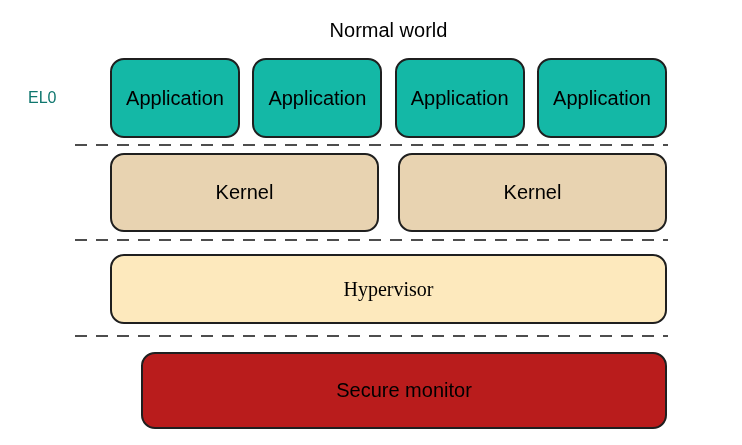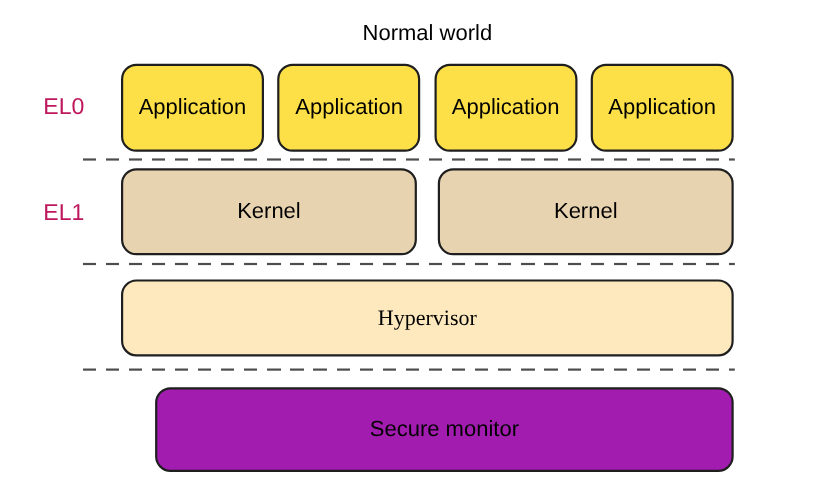--- a/index.html
+++ b/index.html
@@ -24,24 +24,23 @@
     width: 557px;
     text-align: center;
     font-size: 20px;
     line-height: 23px;
     color: #000000;
   }
   .el-label {
     position: absolute;
     left: 28px;
     width: 60px;
-    font-size: 21px;
+    font-size: 16px;
     line-height: 23px;
-    color: #be185d;
-    text-align: center;
+    color: #0f766e;
   }
   .el-label.el0 { top: 86px; }
   .el-label.el1 { top: 182px; }
   .el-label.el2 { top: 273px; }
   .el-label.el3 { top: 377px; }
   .row {
     position: absolute;
     left: 110px;
     width: 557px;
     display: flex;
@@ -55,24 +54,24 @@
     box-sizing: border-box;
     border: 2px solid #1f1f1f;
     border-radius: 14px;
     display: flex;
     align-items: center;
     justify-content: center;
     font-size: 20px;
     color: #000000;
     text-align: center;
   }
-  .box.app    { width: 130px; background: #fde047; }
+  .box.app    { width: 130px; background: #14b8a6; }
   .box.kernel { width: 270px; background: #e8d3b1; }
   .box.full   { width: 557px; background: #fde9bd; }
-  .box.secure { width: 557px; background: #a21caf; margin-left: 31px; }
+  .box.secure { width: 557px; background: #b91c1c; margin-left: 31px; }
   .divider {
     position: absolute;
     left: 75px;
     width: 635px;
     height: 2px;
     background: repeating-linear-gradient(
       to right,
       #4d4d4d 0px, #4d4d4d 12px,
       transparent 12px, transparent 21px
     );
@@ -82,21 +81,20 @@
   .divider.d3 { top: 335px; }
 </style>
 </head>
 <body>
 
 <div class="canvas">
 
   <div class="title">Normal world</div>
 
   <div class="el-label el0">EL0</div>
-  <div class="el-label el1">EL1</div>
 
   <div class="row el0">
     <div class="box app">Application</div>
     <div class="box app">Application</div>
     <div class="box app">Application</div>
     <div class="box app">Application</div>
   </div>
 
   <div class="divider d1"></div>
 

